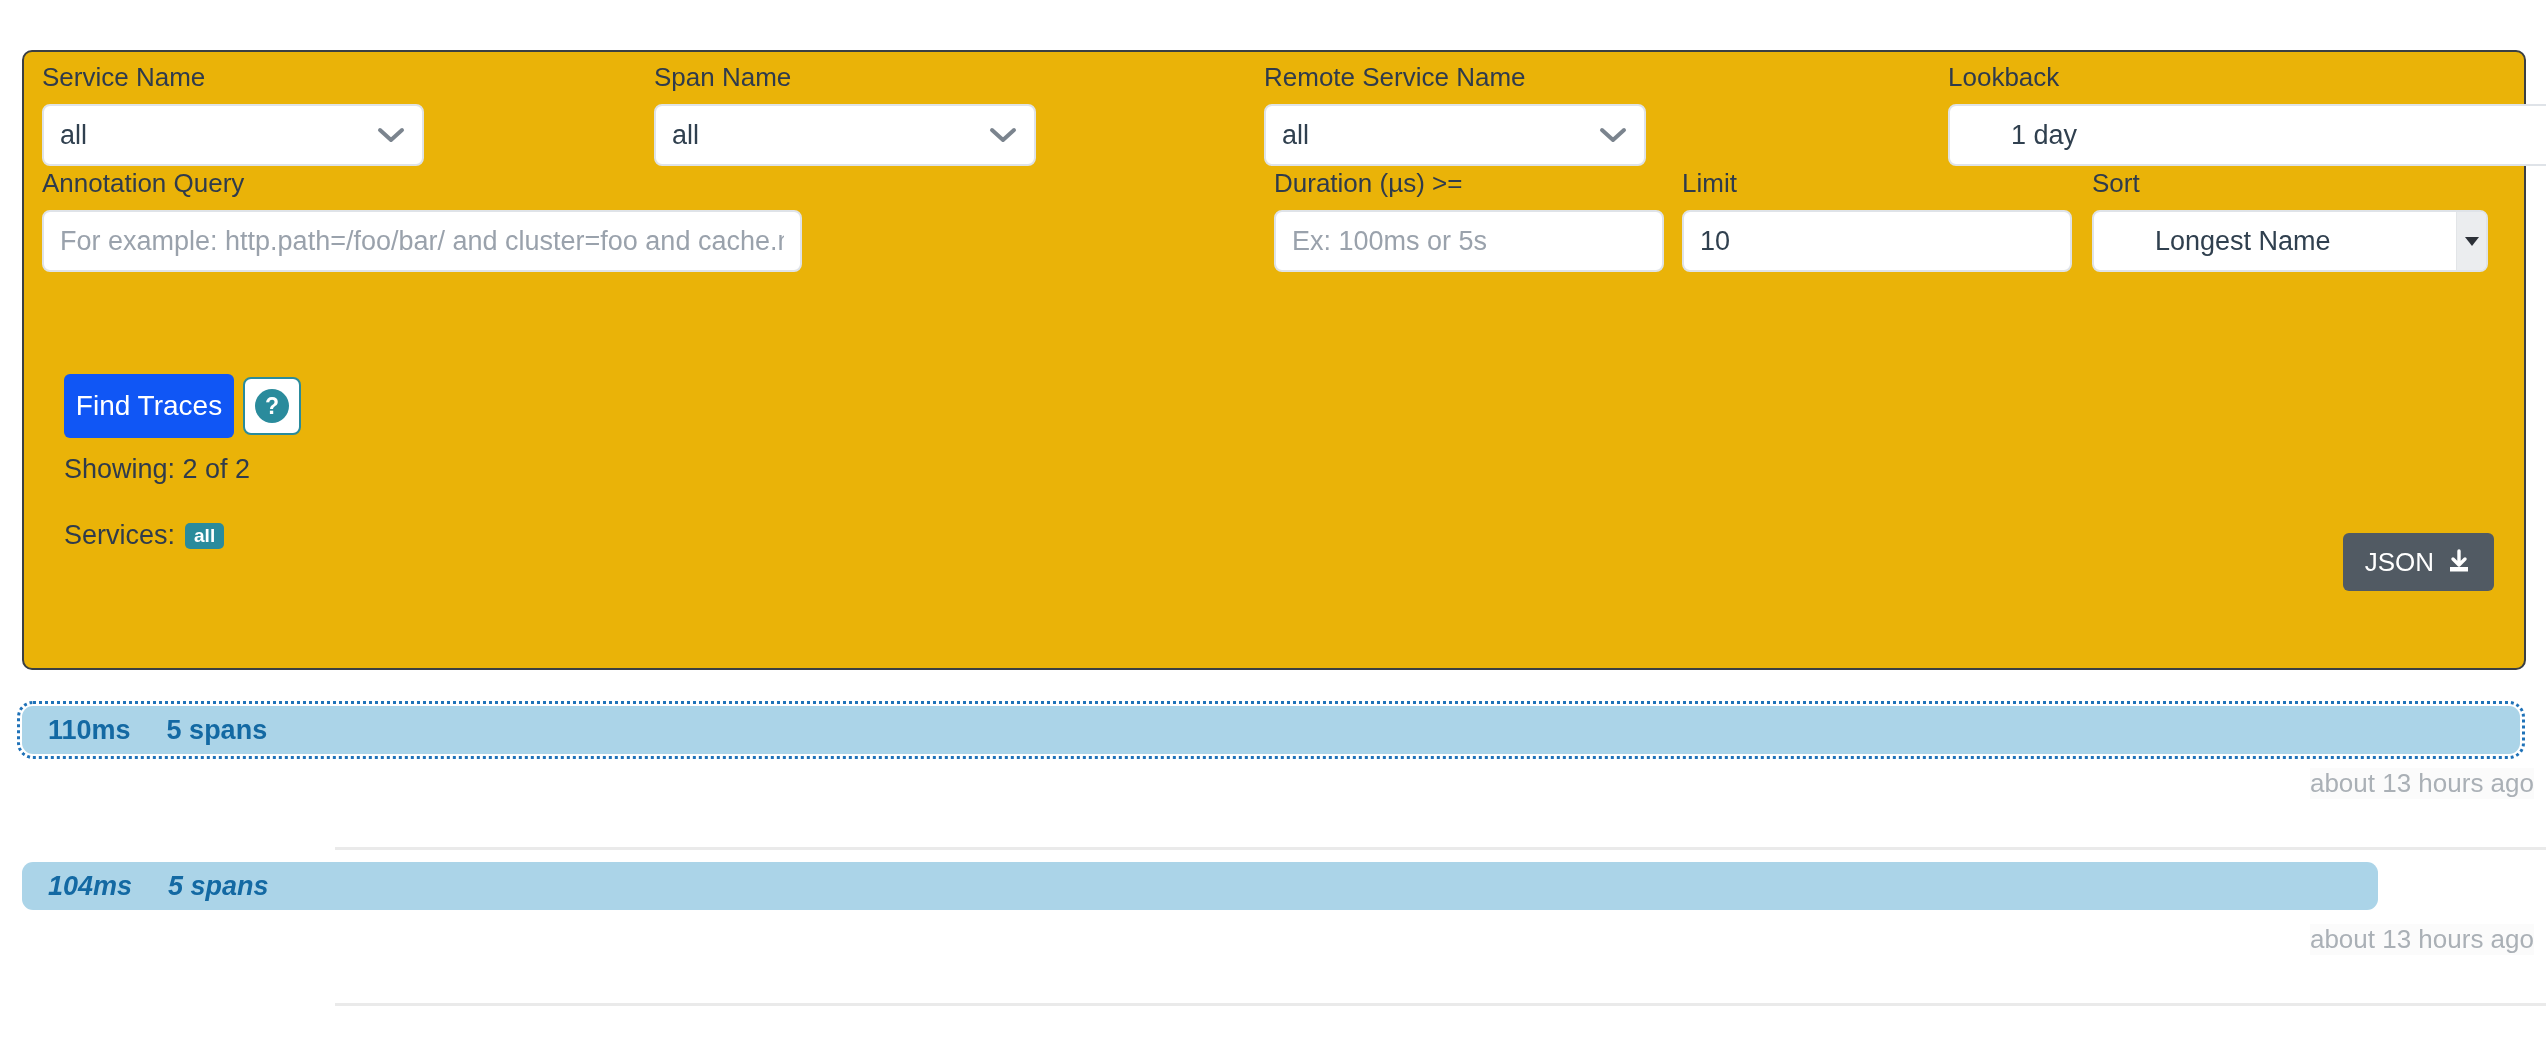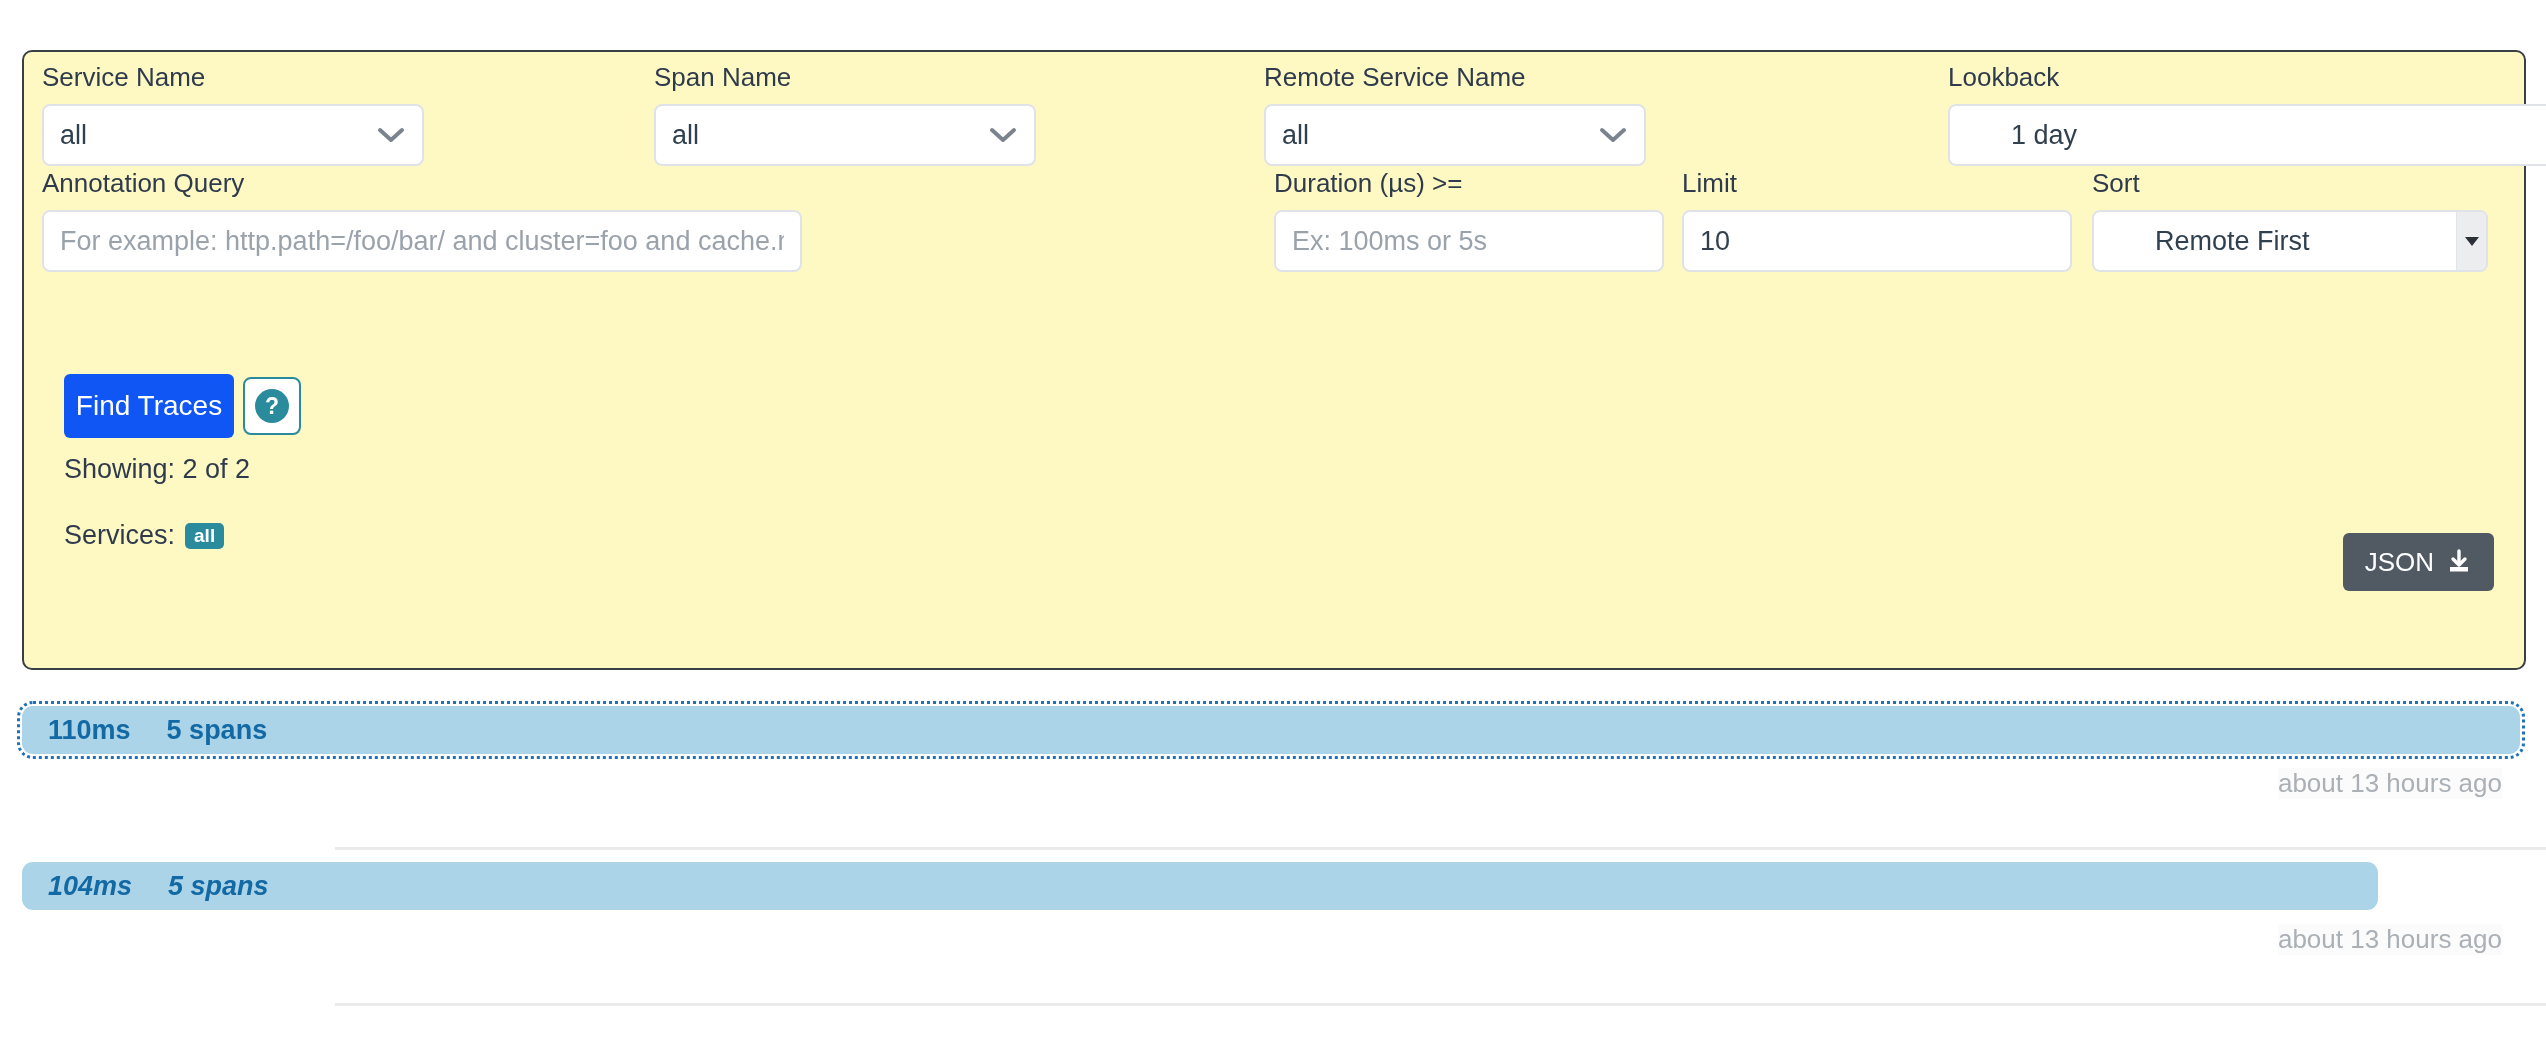--- a/index.html
+++ b/index.html
@@ -11,21 +11,21 @@
     font-family: "Liberation Sans", sans-serif;
     overflow: hidden;
   }
   .page { position: relative; width: 2546px; height: 1046px; background:#fff; }
 
   
   .search-card {
     position: absolute;
     left: 22px; top: 50px;
     width: 2504px; height: 620px;
-    background: #fef9c3;
+    background: #eab308;
     border: 2px solid #3a3f44;
     border-radius: 10px;
   }
 
   .field { position: absolute; }
   .field-label {
     font-size: 26px;
     color: #2f3b4c;
     line-height: 30px;
     white-space: nowrap;
@@ -168,21 +168,21 @@
     font-weight: bold;
     cursor: pointer;
     white-space: nowrap;
   }
   .trace-bar.focused {
     outline: 3px dotted #1f72b8;
     outline-offset: 2px;
   }
   .trace-time {
     position: absolute;
-    right: 44px; top: 68px;
+    right: 12px; top: 68px;
     font-size: 26px;
     color: #aab0b6;
     background: #fbfbfb;
     white-space: nowrap;
   }
   .trace-sep {
     position: absolute;
     left: 335px; right: 0; top: 147px;
     height: 3px;
     background: #eaeaea;
@@ -258,21 +258,21 @@
     <div class="field" style="left:1658px; top:116px; width:390px;">
       <div class="field-label">Limit</div>
       <div class="ctl">
         <span class="val">10</span>
       </div>
     </div>
 
     <div class="field" style="left:2068px; top:116px; width:396px;">
       <div class="field-label">Sort</div>
       <div class="ctl native">
-        <span class="val">Remote First</span>
+        <span class="val">Longest Name</span>
         <span class="native-arrow">
           <span class="tri"></span>
         </span>
       </div>
     </div>
 
     <button class="btn-find">Find Traces</button>
 
     <div class="btn-help">
       <span class="help-circle">?</span>

